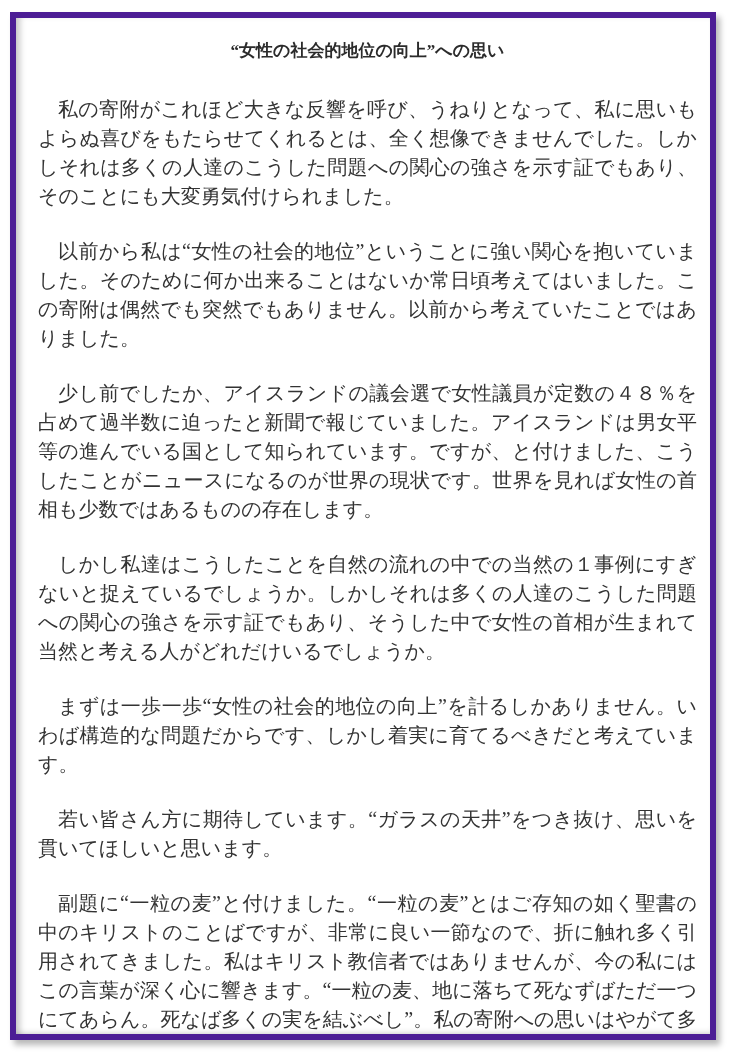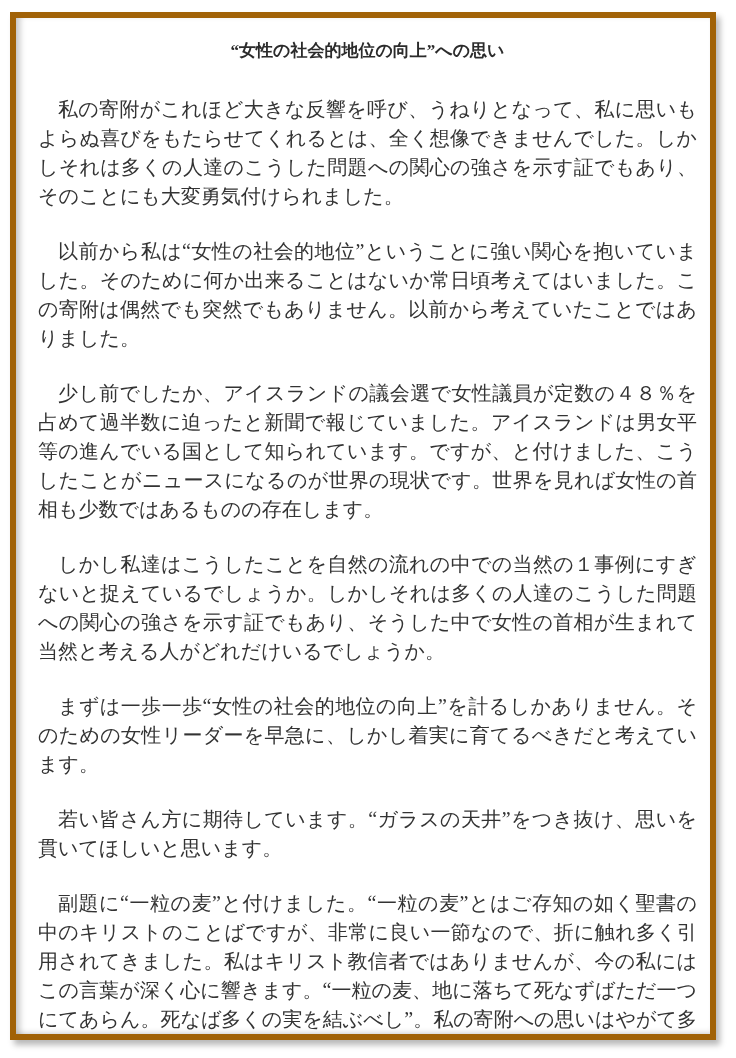--- a/index.html
+++ b/index.html
@@ -15,21 +15,21 @@
     overflow: hidden;
   }
   .frame {
     position: absolute;
     left: 10px;
     top: 12px;
     width: 706px;
     height: 1028px;
     box-sizing: border-box;
     background: #ffffff;
-    border: 6px solid #a16207;
+    border: 6px solid #4c1d95;
     box-shadow:
       4px 5px 6px rgba(0, 0, 0, 0.28),
       inset 7px 0 6px -3px rgba(0, 0, 0, 0.22),
       inset 0 -5px 6px -4px rgba(0, 0, 0, 0.16);
     padding: 10px 13px 0 22px;
     overflow: hidden;
   }
   .title {
     font-size: 17px;
     font-weight: bold;
@@ -55,18 +55,18 @@
 
   <p class="para">私の寄附がこれほど大きな反響を呼び、うねりとなって、私に思いもよらぬ喜びをもたらせてくれるとは、全く想像できませんでした。しかしそれは多くの人達のこうした問題への関心の強さを示す証でもあり、そのことにも大変勇気付けられました。</p>
 
   <p class="para">以前から私は“女性の社会的地位”ということに強い関心を抱いていました。そのために何か出来ることはないか常日頃考えてはいました。この寄附は偶然でも突然でもありません。以前から考えていたことではありました。</p>
 
   <p class="para">少し前でしたか、アイスランドの議会選で女性議員が定数の４８％を占めて過半数に迫ったと新聞で報じていました。アイスランドは男女平等の進んでいる国として知られています。ですが、と付けました、こうしたことがニュースになるのが世界の現状です。世界を見れば女性の首相も少数ではあるものの存在します。</p>
 
   <p class="para">しかし私達はこうしたことを自然の流れの中での当然の１事例にすぎないと捉えているでしょうか。しかしそれは多くの人達のこうした問題への関心の強さを示す証でもあり、そうした中で女性の首相が生まれて当然と考える人がどれだけいるでしょうか。</p>
 
 
-  <p class="para">まずは一歩一歩“女性の社会的地位の向上”を計るしかありません。そのための女性リーダーを早急に、しかし着実に育てるべきだと考えています。</p>
+  <p class="para">まずは一歩一歩“女性の社会的地位の向上”を計るしかありません。いわば構造的な問題だからです、しかし着実に育てるべきだと考えています。</p>
 
   <p class="para">若い皆さん方に期待しています。“ガラスの天井”をつき抜け、思いを貫いてほしいと思います。</p>
 
   <p class="para">副題に“一粒の麦”と付けました。“一粒の麦”とはご存知の如く聖書の中のキリストのことばですが、非常に良い一節なので、折に触れ多く引用されてきました。私はキリスト教信者ではありませんが、今の私にはこの言葉が深く心に響きます。“一粒の麦、地に落ちて死なずばただ一つにてあらん。死なば多くの実を結ぶべし”。私の寄附への思いはやがて多くの実を結び、またその実は次々と豊かな次の実のりへと繋がっていく・・・・。これから活動に携わる方々への思いを込め、夢が広がっていきます。</p>
 </div>
 
 </body></html>

